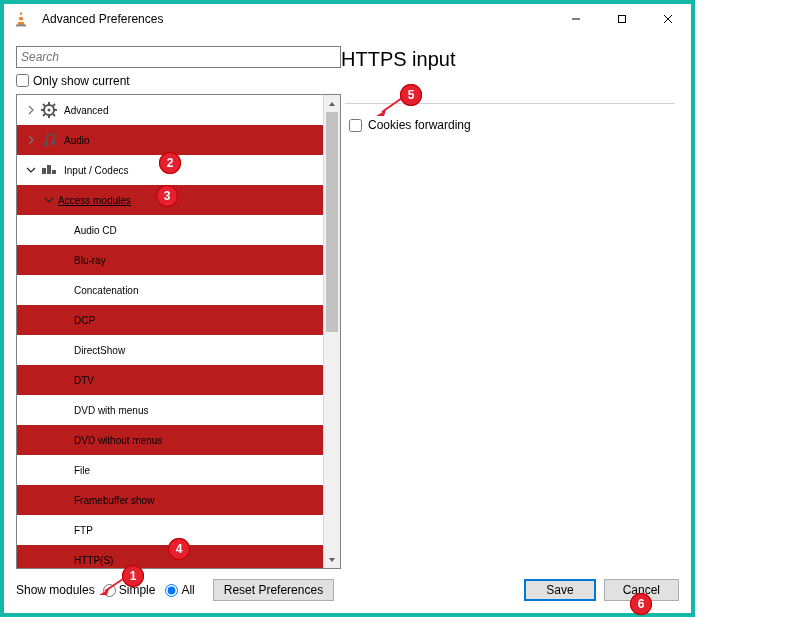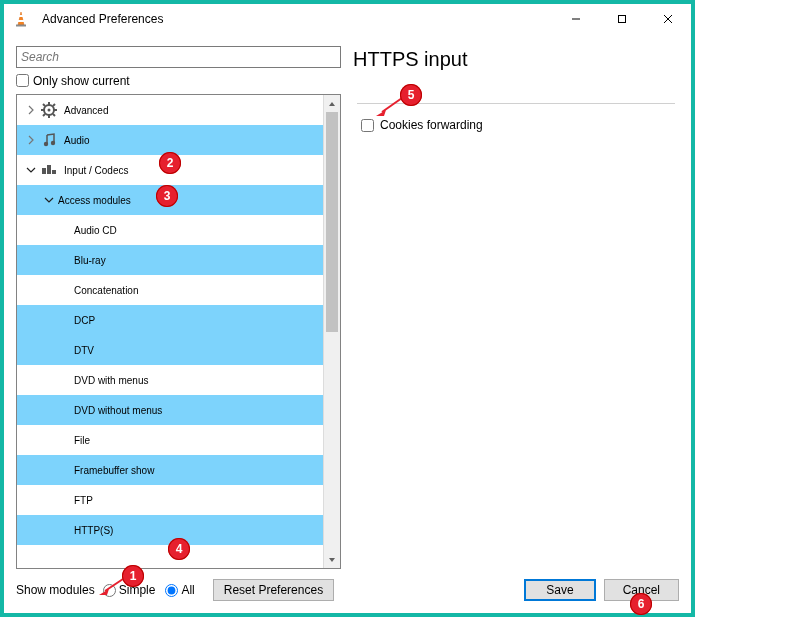--- a/index.html
+++ b/index.html
@@ -3,35 +3,35 @@
 <meta charset="utf-8">
 <style>
   * { box-sizing: border-box; }
   html, body { margin:0; padding:0; font-family: "Segoe UI", Tahoma, sans-serif; font-size:12px; color:#000; background:#fff; }
   .window { width:695px; height:617px; border:4px solid #14b8a6; display:flex; flex-direction:column; position:relative; }
   .titlebar { height:30px; display:flex; align-items:center; padding:0 0 0 8px; }
   .titlebar .title { margin-left:6px; font-size:12px; }
   .winbtns { margin-left:auto; display:flex; }
   .winbtn { width:46px; height:30px; display:flex; align-items:center; justify-content:center; }
   .winbtn svg { width:10px; height:10px; }
-  .content { flex:1; display:flex; padding:12px 12px 6px 12px; gap:12px; overflow:hidden; }
+  .content { flex:1; display:flex; padding:12px 12px 6px 12px; gap:0; overflow:hidden; }
   .leftcol { width:325px; display:flex; flex-direction:column; min-height:0; }
   .searchbox { width:100%; height:22px; border:1px solid #7a7a7a; padding:2px 4px; font-size:12px; font-style:italic; color:#666; }
   .onlycurr { display:flex; align-items:flex-start; gap:4px; margin-top:6px; font-size:12px; }
   .onlycurr input { width:13px; height:13px; margin:0; }
   .treewrap { margin-top:6px; flex:1; border:1px solid #828282; display:flex; min-height:0; }
   .tree { flex:1; overflow:hidden; position:relative; }
   .row { height:30px; display:flex; align-items:center; padding-left:6px; font-size:10px; white-space:nowrap; border:1px solid transparent; }
-  .row.alt { background:#7dd3fc; }
+  .row.alt { background:#b91c1c; }
   .expand { width:14px; display:inline-flex; align-items:center; justify-content:center; margin-right:2px; }
   .expand svg { width:10px; height:10px; }
   .ticon { width:18px; display:inline-flex; align-items:center; justify-content:center; margin-right:6px; }
   .ticon svg { width:16px; height:16px; }
   .ind1 { padding-left:6px; }
-  .ind2 { padding-left:24px; }
+  .ind2 { padding-left:24px;text-decoration:underline; }
   .ind3 { padding-left:56px; }
   .scrollbar { width:17px; background:#f0f0f0; border-left:1px solid #dcdcdc; position:relative; }
   .scrollbtn { height:17px; display:flex; align-items:center; justify-content:center; background:#f0f0f0; }
   .thumb { position:absolute; top:17px; left:2px; right:2px; height:220px; background:#c2c2c2; }
   .rightcol { flex:1; display:flex; flex-direction:column; }
   .panel-title { font-size:20px; font-weight:400; margin:2px 0 12px 0; }
   .catline { height:1px; background:#d0d0d0; margin:20px 4px 14px 4px; }
   .option { margin:0 8px; display:flex; align-items:center; gap:6px; font-size:12px; }
   .option input { width:13px; height:13px; margin:0; }
   .bottombar { height:38px; border-top:0; display:flex; align-items:center; padding:0 12px 8px 12px; position:relative; }
@@ -165,20 +165,23 @@
             </div>
           <div class="row ind3 alt">
               <span>Blu-ray</span>
             </div>
           <div class="row ind3">
               <span>Concatenation</span>
             </div>
           <div class="row ind3 alt">
               <span>DCP</span>
             </div>
+          <div class="row ind3">
+              <span>DirectShow</span>
+            </div>
           <div class="row ind3 alt">
               <span>DTV</span>
             </div>
           <div class="row ind3">
               <span>DVD with menus</span>
             </div>
           <div class="row ind3 alt">
               <span>DVD without menus</span>
             </div>
           <div class="row ind3">

